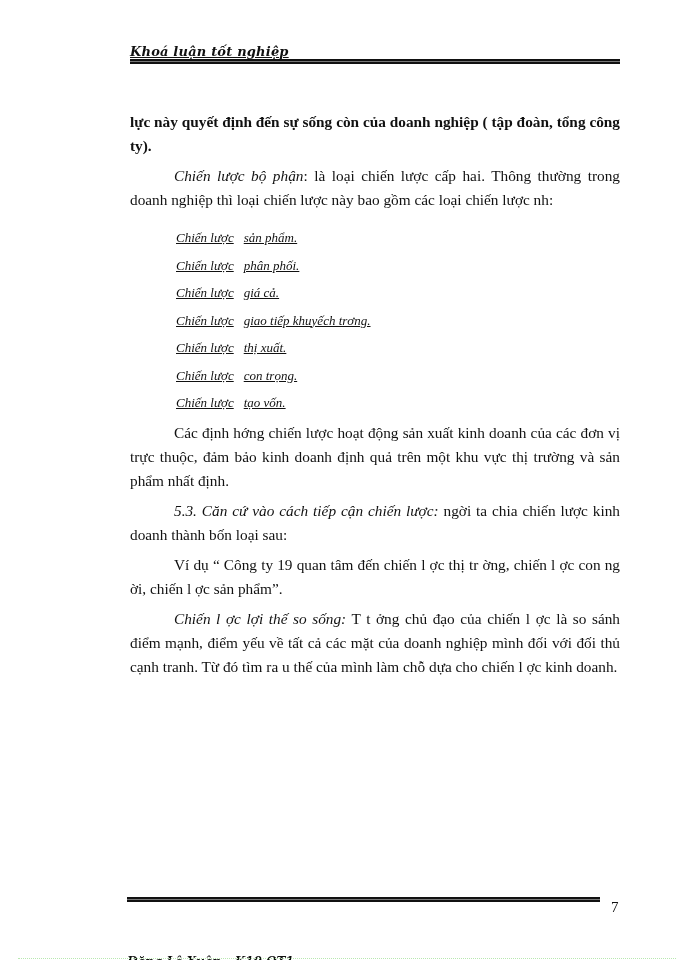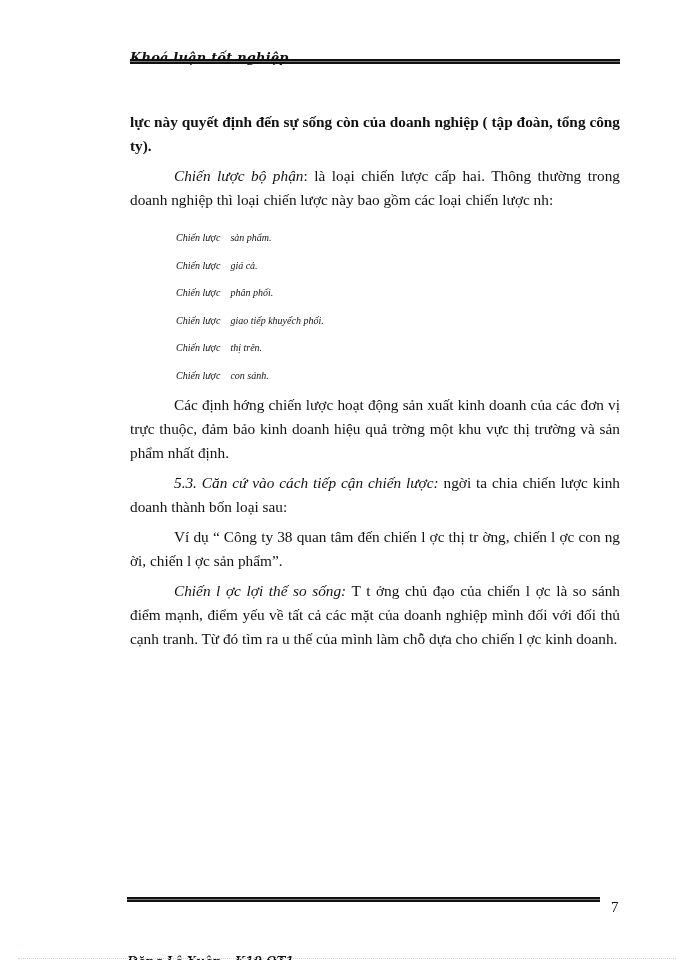--- a/index.html
+++ b/index.html
@@ -1,29 +1,29 @@
 <!DOCTYPE html>
 <html><head>
 <meta charset="utf-8">
 <style>
   html, body { margin:0; padding:0; background:#ffffff; }
   body { width:700px; height:960px; position:relative; overflow:hidden;
          font-family:"Liberation Serif", "DejaVu Serif", serif; color:#111; }
   .header-title { position:absolute; left:130px; top:44px; font-size:13px;
          font-style:italic; font-weight:bold; text-decoration:underline;
-         font-family:"DejaVu Serif", serif; letter-spacing:0.2px;margin-top:6px; }
+         font-family:"DejaVu Serif", serif; letter-spacing:0.2px; }
   .header-rule { position:absolute; left:130px; top:59px; width:490px; height:5px;
          border-top:2px solid #111; border-bottom:2px solid #111; background:#777; box-sizing:border-box; }
   .content { position:absolute; left:130px; top:110px; width:490px; font-size:15.3px; line-height:24px; }
   .p { margin:0 0 6px 0; text-align:justify; text-indent:44px; }
   .p.noindent { text-indent:0;font-weight:bold; }
   .p.tight { margin-bottom:12px; }
   .it { font-style:italic; }
   .list { margin:2px 0 4px 46px; padding:0; list-style:none; }
-  .list li { font-style:italic; height:27.5px; line-height:27.5px; font-size:10px; }
+  .list li { font-style:italic; height:27.5px; line-height:27.5px; font-size:13px;text-decoration:underline; }
   .list li .gap { display:inline-block; width:10px; }
   .footer-rule { position:absolute; left:127px; top:897px; width:473px; height:5px;
          border-top:2px solid #111; border-bottom:2px solid #111; background:#777; box-sizing:border-box; }
   .footer-author { position:absolute; left:127px; top:955px; font-size:12px; font-style:italic;
          font-weight:bold; font-family:"DejaVu Serif", serif; }
   .page-num { position:absolute; left:611px; top:899px; font-size:15px; }
   .edge-dots { position:absolute; left:18px; top:958px; width:658px; height:0;
          border-top:1px dotted #b8e8b0; }
 </style>
 </head>
@@ -34,34 +34,35 @@
   <div class="header-rule"></div>
 </div>
 
 <div class="content">
   <p class="p noindent">lực   này quyết định đến sự sống còn của doanh nghiệp ( tập đoàn, tổng công ty).</p>
 
   <p class="p tight"><span class="it">Chiến lược   bộ phận</span><span>: là loại chiến lược   cấp hai. Thông thường   trong doanh nghiệp thì loại chiến lược   này bao gồm các loại chiến lược   nh:</span></p>
 
   <ul class="list">
     <li><span>Chiến lược</span><span class="gap"></span><span>sản phẩm.</span></li>
+    <li><span>Chiến lược</span><span class="gap"></span><span>phân phối.</span></li>
     <li><span>Chiến lược</span><span class="gap"></span><span>giá cả.</span></li>
-    <li><span>Chiến lược</span><span class="gap"></span><span>phân phối.</span></li>
-    <li><span>Chiến lược</span><span class="gap"></span><span>giao tiếp khuyếch phối.</span></li>
-    <li><span>Chiến lược</span><span class="gap"></span><span>thị trên.</span></li>
-    <li><span>Chiến lược</span><span class="gap"></span><span>con sánh.</span></li>
+    <li><span>Chiến lược</span><span class="gap"></span><span>giao tiếp khuyếch trơng.</span></li>
+    <li><span>Chiến lược</span><span class="gap"></span><span>thị xuất.</span></li>
+    <li><span>Chiến lược</span><span class="gap"></span><span>con trọng.</span></li>
+    <li><span>Chiến lược</span><span class="gap"></span><span>tạo vốn.</span></li>
   </ul>
 
-  <p class="p">Các định hớng   chiến lược   hoạt động sản xuất kinh doanh của các đơn vị trực thuộc, đảm bảo kinh doanh hiệu quả trờng một khu vực thị trường và sản phẩm nhất định.</p>
+  <p class="p">Các định hớng   chiến lược   hoạt động sản xuất kinh doanh của các đơn vị trực thuộc, đảm bảo kinh doanh định quả trên một khu vực thị trường và sản phẩm nhất định.</p>
 
 
   <p class="p"><span class="it">5.3. Căn cứ vào cách tiếp cận chiến lược:</span><span>  ngời   ta chia chiến lược kinh doanh thành bốn loại sau:</span></p>
 
 
-  <p class="p">Ví dụ “ Công ty 38 quan tâm đến chiến l ợc thị tr ờng, chiến l ợc con ng ời, chiến l ợc sản phẩm”.</p>
+  <p class="p">Ví dụ “ Công ty 19 quan tâm đến chiến l ợc thị tr ờng, chiến l ợc con ng ời, chiến l ợc sản phẩm”.</p>
 
   <p class="p"><span class="it">Chiến l ợc lợi thế so sống:</span><span> T   t ởng chủ đạo của chiến l ợc là so sánh điểm mạnh, điểm yếu về tất cả các mặt của doanh nghiệp mình đối với đối thủ cạnh tranh. Từ đó tìm ra   u thế của mình làm chỗ dựa cho chiến l ợc kinh doanh.</span></p>
 </div>
 
 <div>
   <div class="footer-rule"></div>
   <div class="footer-author">Đặng   Lê Xuân - K10.QT1</div>
   <div class="page-num">7</div>
 </div>
 

